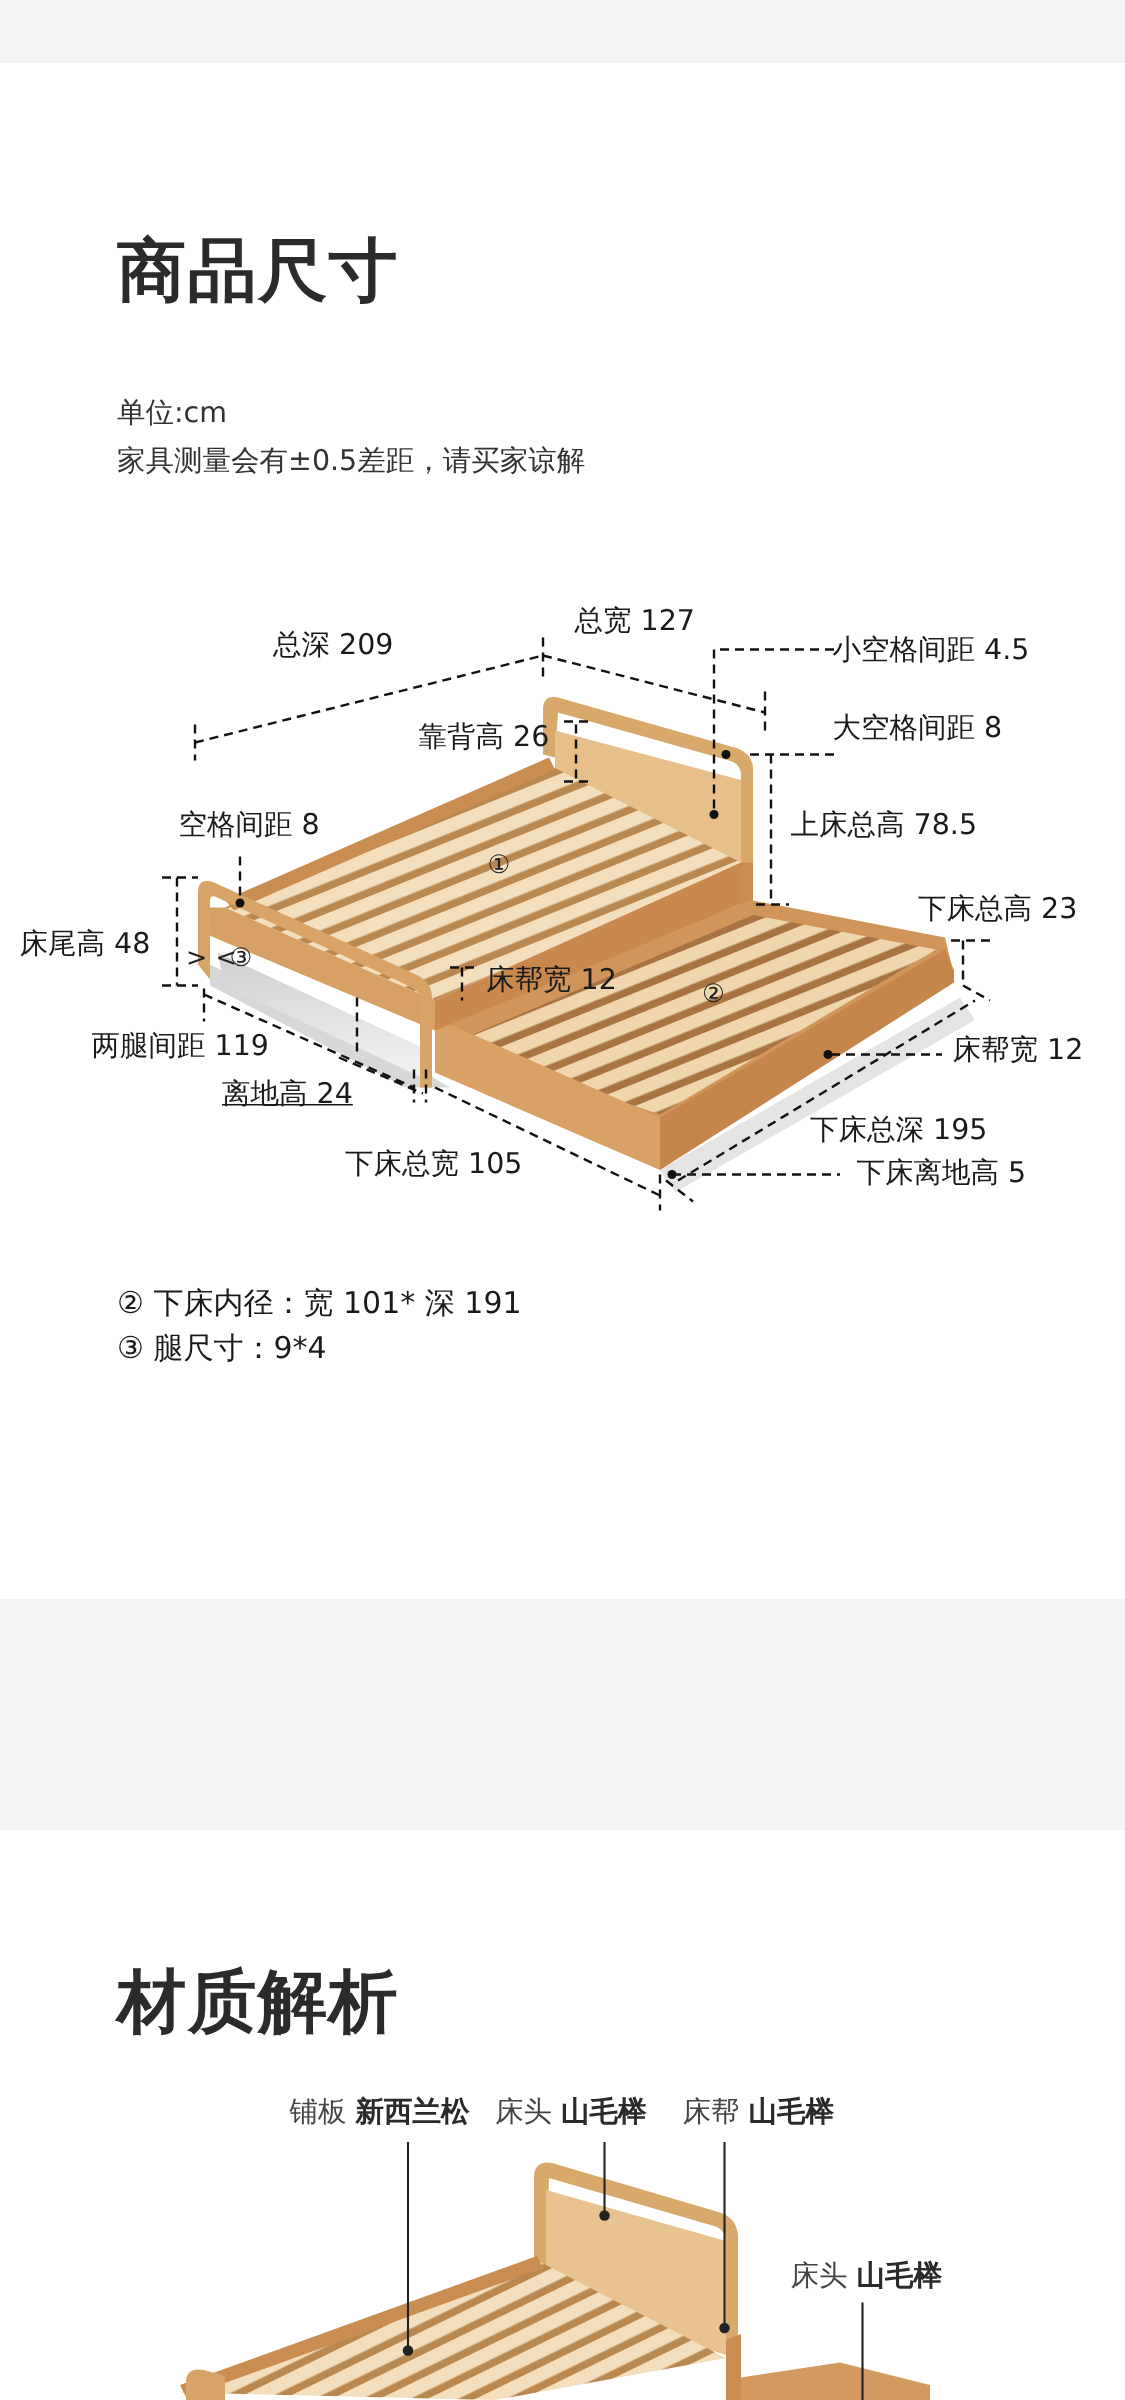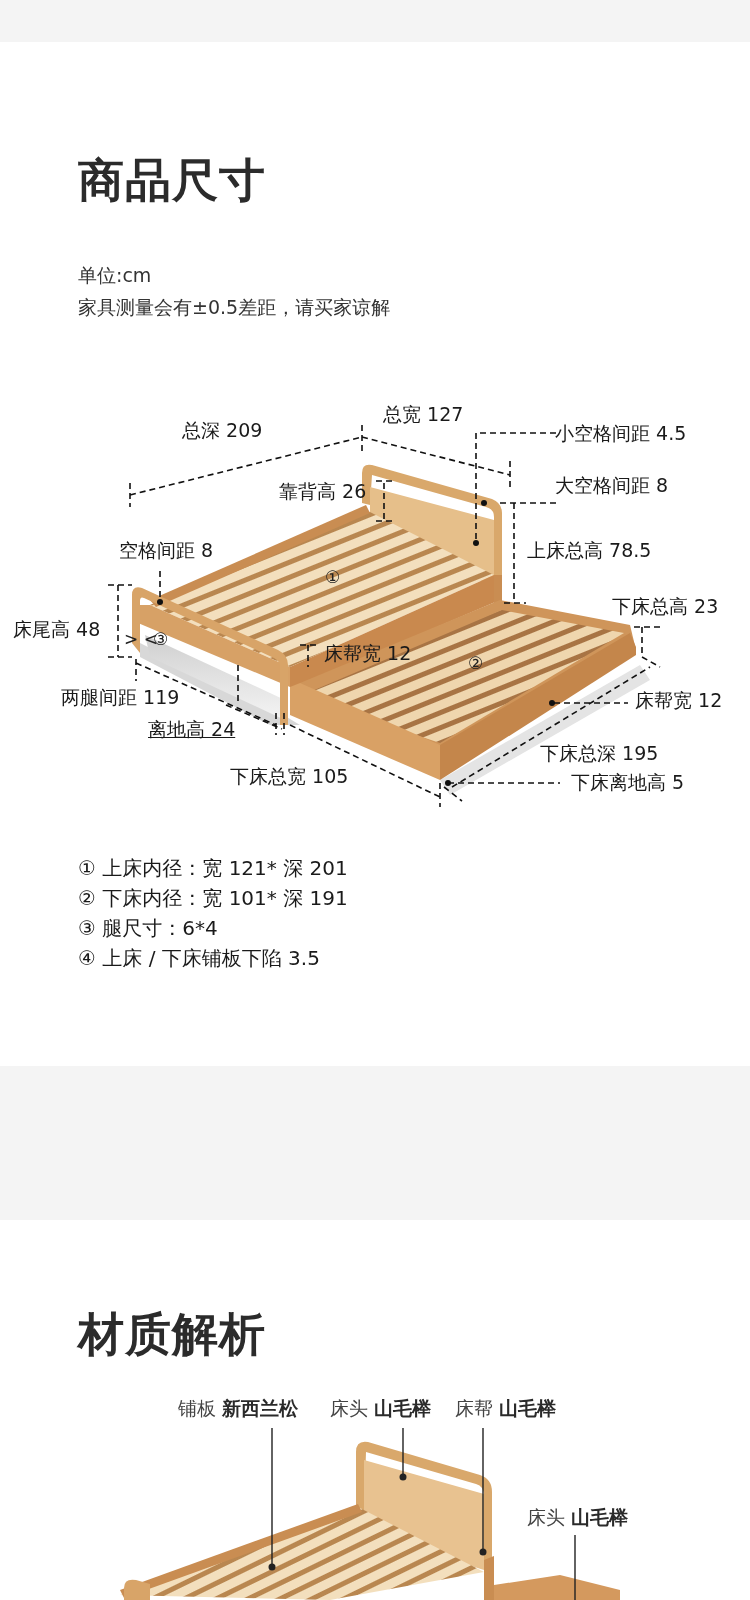--- a/index.html
+++ b/index.html
@@ -155,24 +155,22 @@
   <span class="dim" style="left:230px; top:370px;">下床总宽 105</span>
   <span class="dim" style="left:571px; top:376px;">下床离地高 5</span>
 
   <span class="circ" style="left:325px; top:172px;">①</span>
   <span class="circ" style="left:468px; top:258px;">②</span>
   <span class="circ" style="left:124px; top:234px;">&gt; &lt;</span>
   <span class="circ" style="left:153px; top:234px;">③</span>
 </div>
 
 <div class="legend">
-  <div class="legend-row">① 上床内径：宽 121* 深 201</div>
   <div class="legend-row">② 下床内径：宽 101* 深 191</div>
-  <div class="legend-row">③ 腿尺寸：6*4</div>
-  <div class="legend-row">④ 上床 / 下床铺板下陷 3.5</div>
+  <div class="legend-row">③ 腿尺寸：9*4</div>
 </div>
 
 <div class="band band-mid"></div>
 
 <h1 class="section-title title-material">材质解析</h1>
 
 <div class="material-figure">
   <svg width="750" height="220" viewBox="0 0 750 220">
     <defs>
       <pattern id="slatsMat" width="14" height="14" patternUnits="userSpaceOnUse" patternTransform="rotate(-26)">
@@ -199,21 +197,21 @@
       <line x1="483" y1="48" x2="483" y2="171"></line>
       <line x1="575" y1="155" x2="575" y2="220"></line>
     </g>
     <g fill="#222">
       <circle cx="272" cy="187" r="3.5"></circle>
       <circle cx="403" cy="97" r="3.5"></circle>
       <circle cx="483" cy="172" r="3.5"></circle>
     </g>
   </svg>
 
-  <span class="mat-label" style="left:178px; top:17px;text-align:right;">
+  <span class="mat-label" style="left:193px; top:17px;text-align:right;">
     <span class="part">铺板</span><span class="wood">新西兰松</span>
   </span>
   <span class="mat-label" style="left:330px; top:17px;">
     <span class="part">床头</span><span class="wood">山毛榉</span>
   </span>
   <span class="mat-label" style="left:455px; top:17px;">
     <span class="part">床帮</span><span class="wood">山毛榉</span>
   </span>
   <span class="mat-label" style="left:527px; top:126px;">
     <span class="part">床头</span><span class="wood">山毛榉</span>

